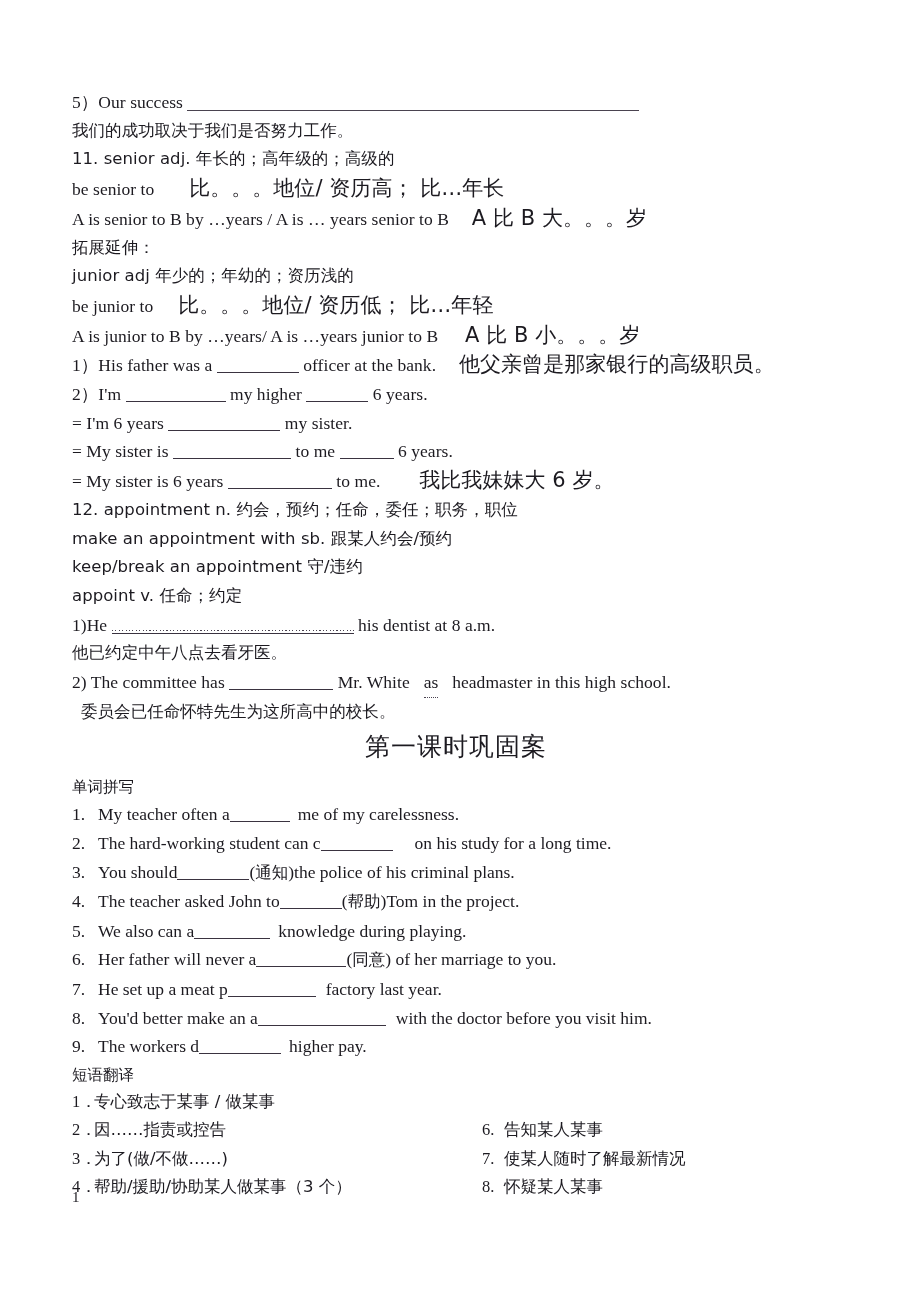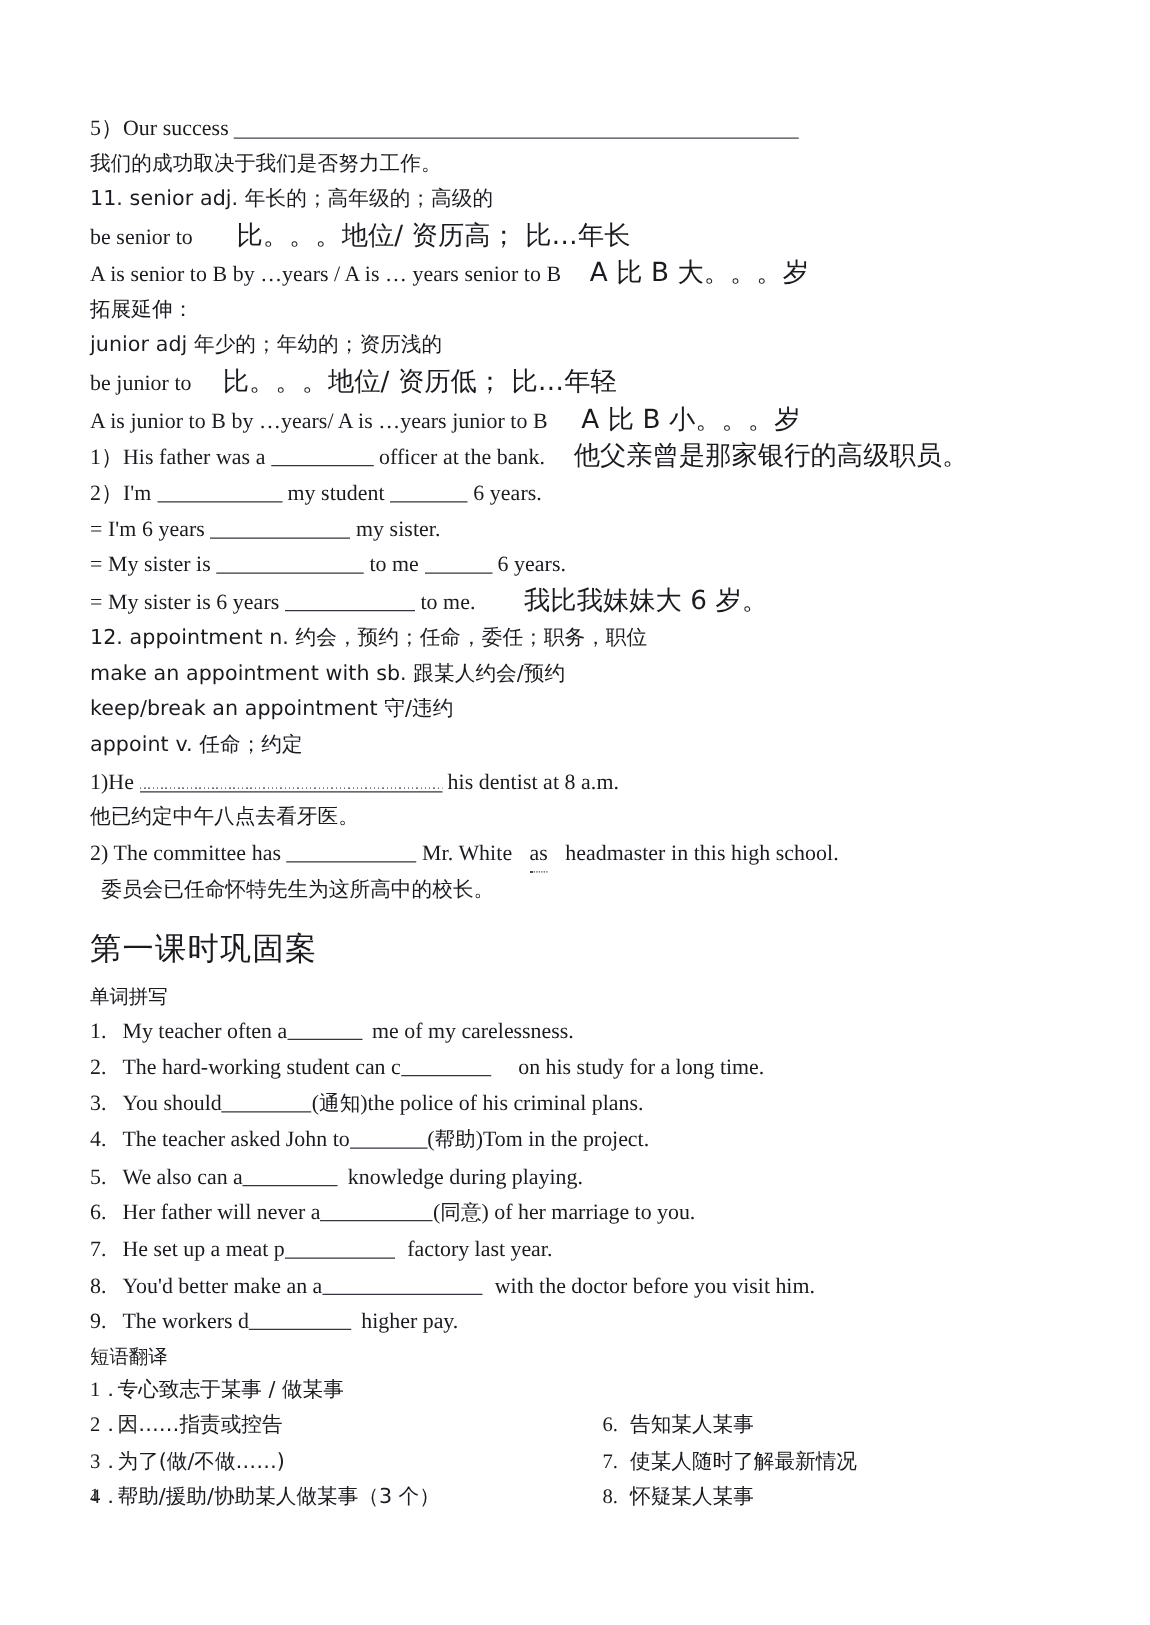--- a/index.html
+++ b/index.html
@@ -60,26 +60,25 @@
     background-size: 100% 1.1px;
     background-position: 0 11px;
     background-repeat: repeat-x;
   }
   .sq-small {
     display: inline-block;
     border-bottom: 1px dotted #4a4350;
   }
 
   .heading {
-    text-align: left;
+    text-align: center;
     font-size: 25px;
     line-height: 46px;
-    font-family: Liberation Sans, sans-serif;
+    font-family: Liberation Mono, monospace;
     letter-spacing: 1px;
-    margin-top: 10px;
     margin-bottom: 2px;
   }
   .section-label {
     font-family: "DejaVu Sans", "Liberation Sans", sans-serif;
     font-size: 15.5px;
     line-height: 26px;
   }
   .ex-list { margin: 0; padding: 0; }
   .ex-item {
     font-size: 17.5px;
@@ -167,21 +166,21 @@
       <span>1）His father was a</span>
       <span class="blank" style="width:82px"></span>
       <span>officer at the bank.</span>
       <span class="sp" style="width:14px"></span>
       <span class="cn">他父亲曾是那家银行的高级职员。</span>
     </div>
 
     <div class="line">
       <span>2）I'm</span>
       <span class="blank" style="width:100px"></span>
-      <span>my student</span>
+      <span>my higher</span>
       <span class="blank" style="width:62px"></span>
       <span>6 years.</span>
     </div>
 
     <div class="line">
       <span>= I'm 6 years</span>
       <span class="blank" style="width:112px"></span>
       <span>my sister.</span>
     </div>
 

